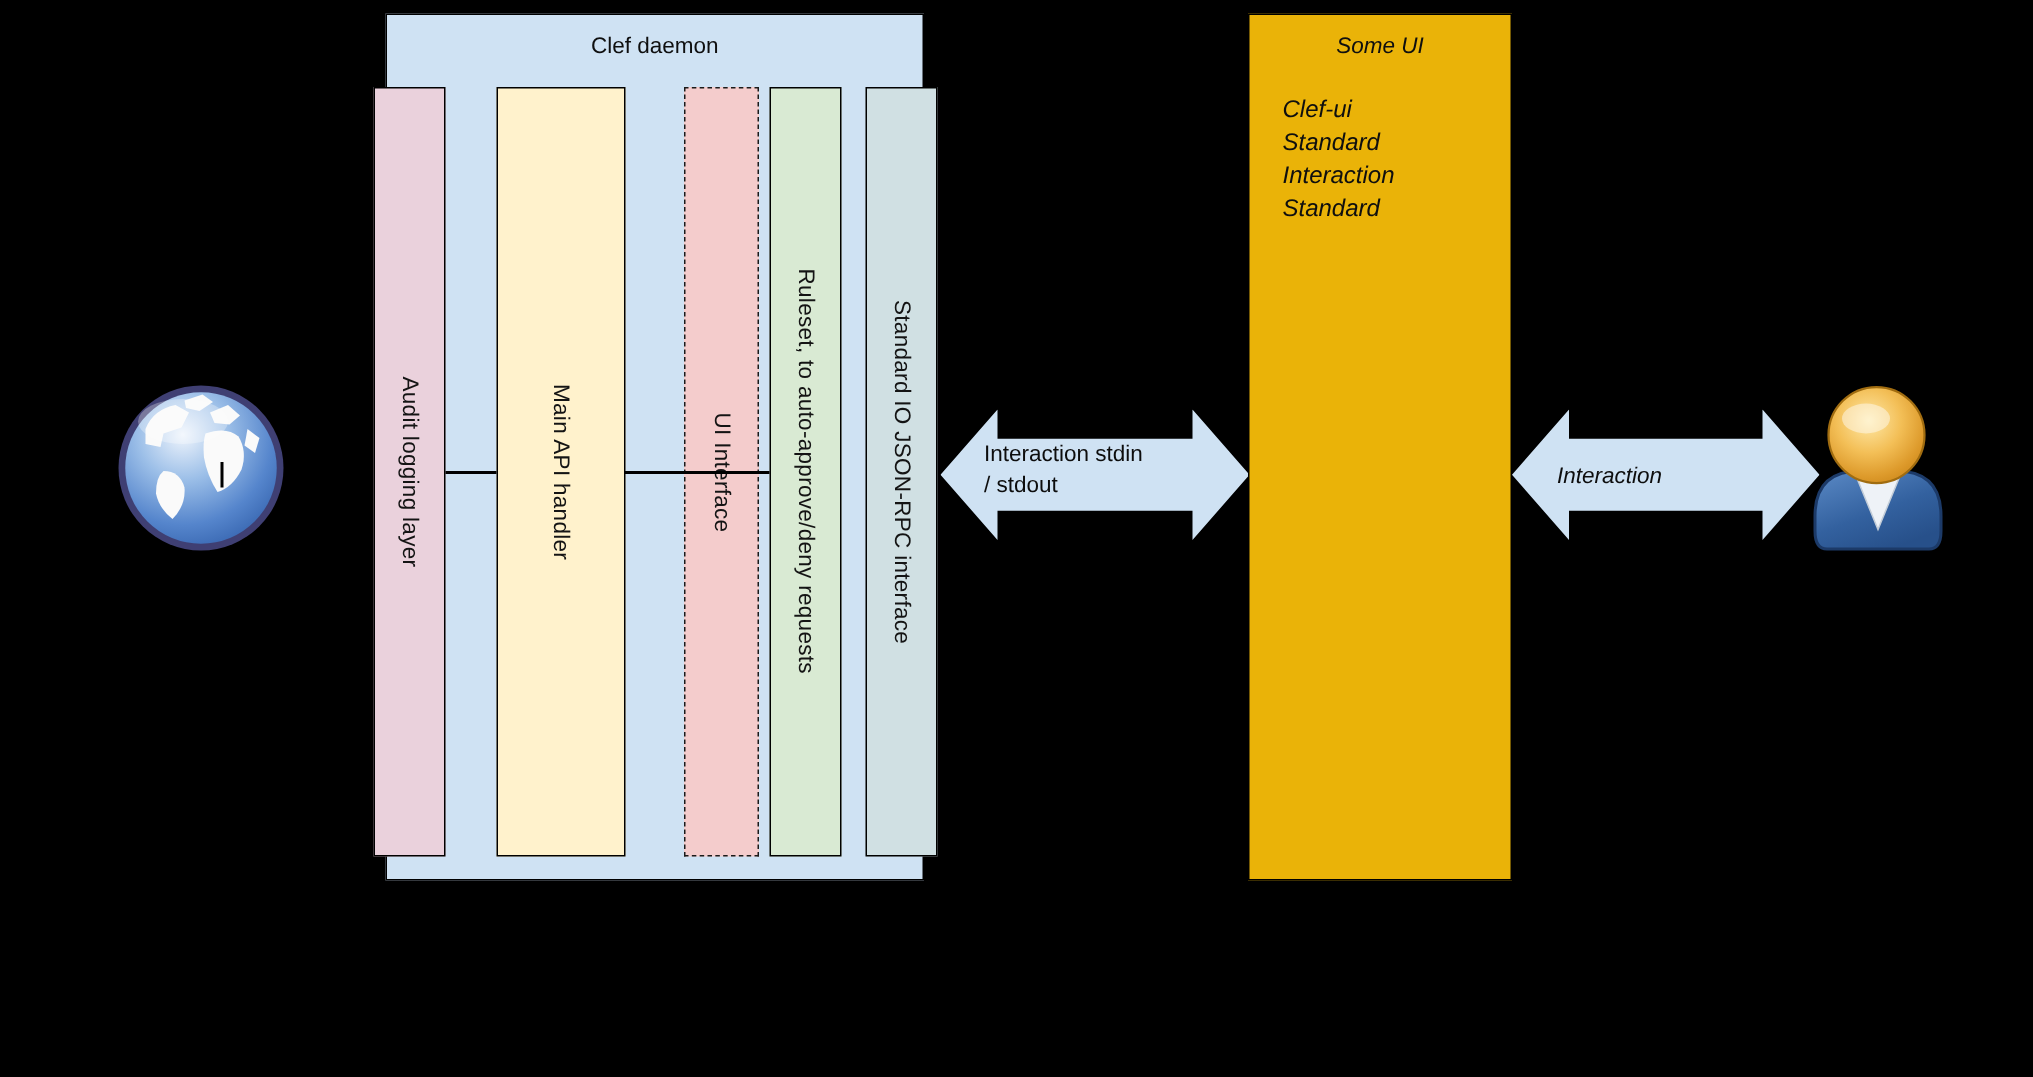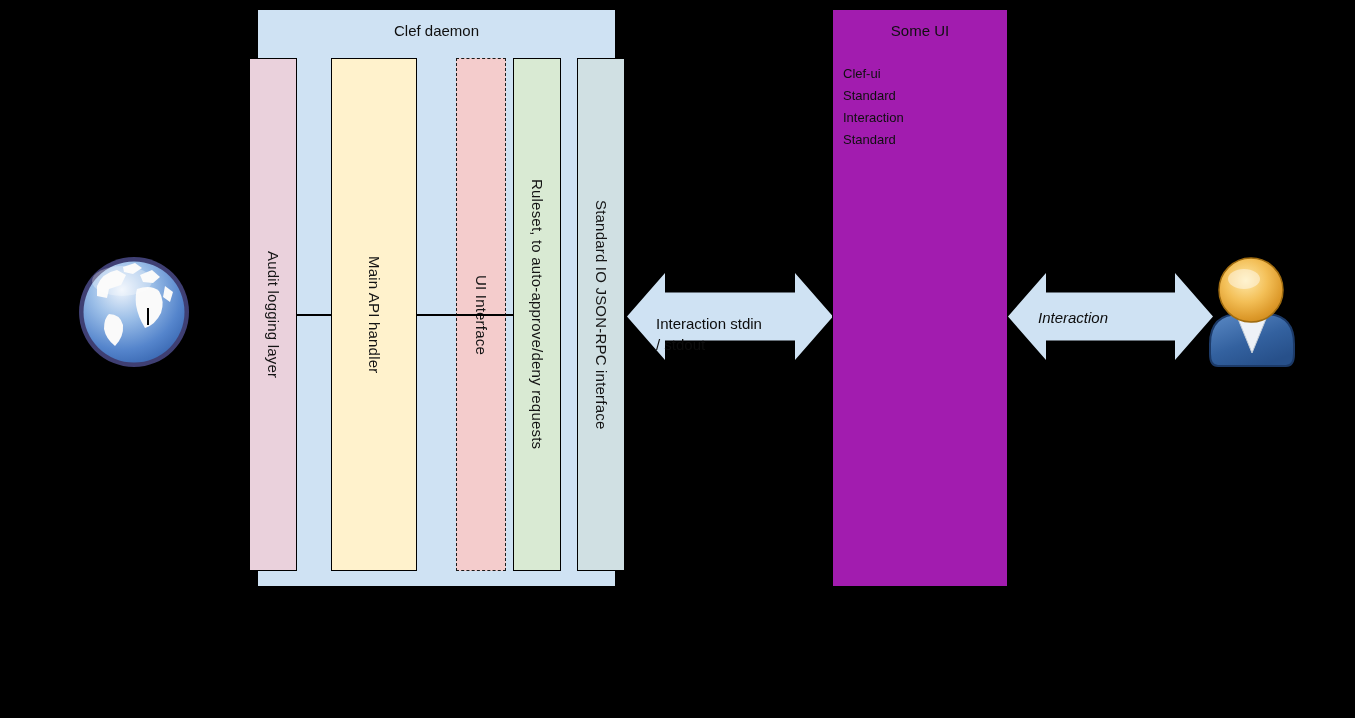--- a/index.html
+++ b/index.html
@@ -36,29 +36,29 @@
   .hline{height:1.5px;background:#000;}
   .line-audit-api{left:297px;top:314px;width:34px;}
   .line-api-ruleset{left:416px;top:314px;width:97px;z-index:5;}
   .stub{left:147px;top:308px;width:2px;height:17px;background:#000;z-index:4;}
   
   .someui-box{
     left:832px;top:9px;width:176px;height:578px;
     border:1px solid #000;box-sizing:border-box;
   }
   .someui-list{
-    position:absolute;left:10px;top:53px;
-    font-size:13px;line-height:22px;color:#0f0f0f;
+    position:absolute;left:22px;top:53px;
+    font-size:16px;line-height:22px;color:#0f0f0f;
   }
   
   .arrow-label{
     position:absolute;font-size:15px;line-height:21px;color:#0d0d0d;
     white-space:pre-line;z-index:6;
   }
-  .label-stdin{left:656px;top:313px;width:150px;}
+  .label-stdin{left:656px;top:292px;width:150px;}
   .label-interaction{left:1038px;top:307px;width:140px;font-style:italic;}
   svg{display:block;}
 </style>
 </head>
 <body>
 
 <div class="canvas">
 
   <svg class="abs" style="left:77px;top:255px;" width="114" height="114" viewBox="0 0 114 114">
     <defs>
@@ -106,21 +106,21 @@
 
   <div class="abs hline line-audit-api"></div>
   <div class="abs hline line-api-ruleset"></div>
 
   <svg class="abs" style="left:627px;top:273px;" width="206" height="87" viewBox="0 0 206 87">
     <polygon points="0,43.5 38,0 38,19.5 168,19.5 168,0 206,43.5 168,87 168,67.5 38,67.5 38,87" fill="#cfe2f3"></polygon>
   </svg>
   <div class="arrow-label label-stdin">Interaction stdin
 / stdout</div>
 
-  <div class="abs someui-box" style="background-color: #a21caf;">
+  <div class="abs someui-box" style="background-color: #eab308; font-style: italic;">
     <div class="box-title">Some UI</div>
     <div class="someui-list">
       <div>Clef-ui</div>
       <div>Standard</div>
       <div>Interaction</div>
       <div>Standard</div>
     </div>
   </div>
 
   <svg class="abs" style="left:1008px;top:273px;" width="205" height="87" viewBox="0 0 205 87">

